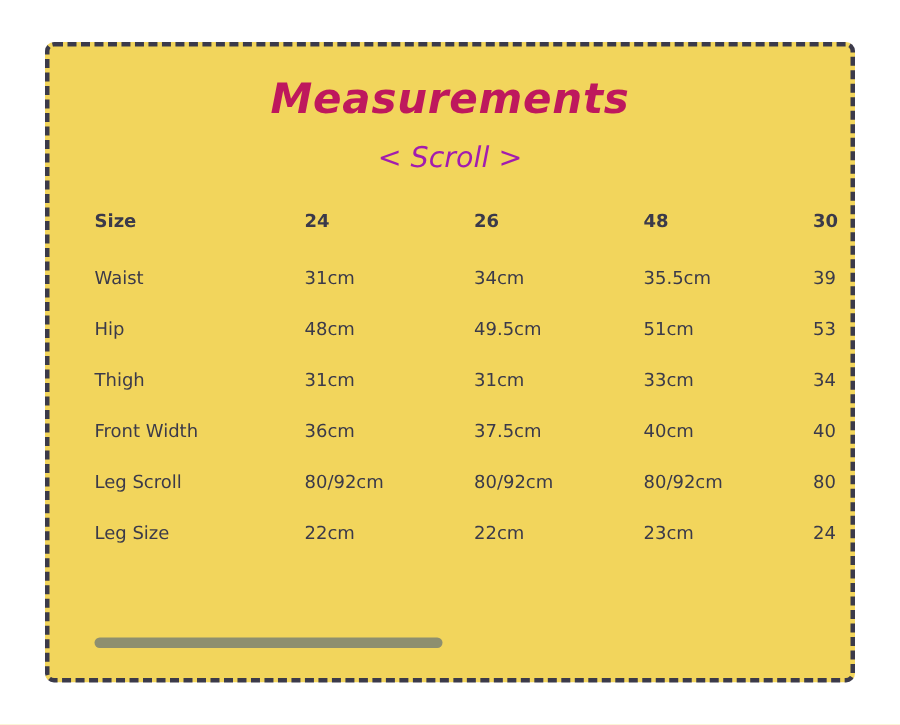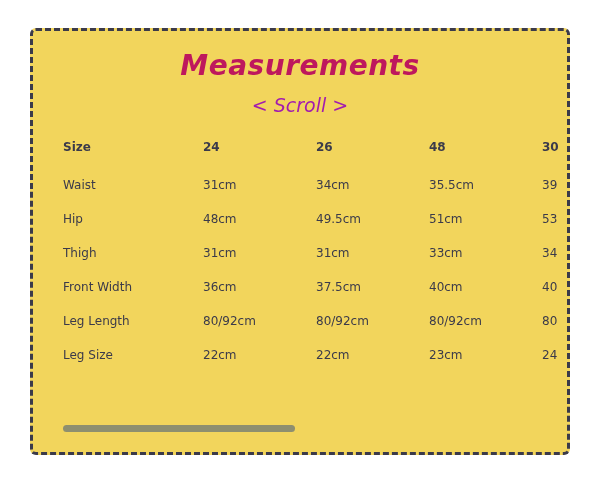--- a/index.html
+++ b/index.html
@@ -153,21 +153,21 @@
           <td>34</td>
         </tr>
         <tr>
           <td>Front Width</td>
           <td>36cm</td>
           <td>37.5cm</td>
           <td>40cm</td>
           <td>40</td>
         </tr>
         <tr>
-          <td>Leg Length</td>
+          <td>Leg Scroll</td>
           <td>80/92cm</td>
           <td>80/92cm</td>
           <td>80/92cm</td>
           <td>80</td>
         </tr>
         <tr>
           <td>Leg Size</td>
           <td>22cm</td>
           <td>22cm</td>
           <td>23cm</td>

